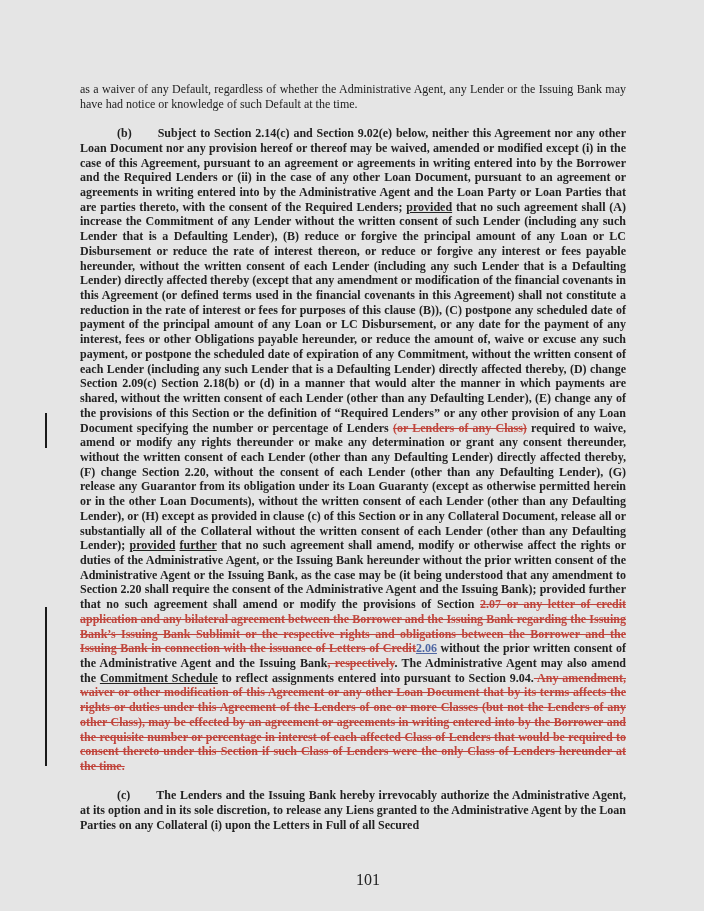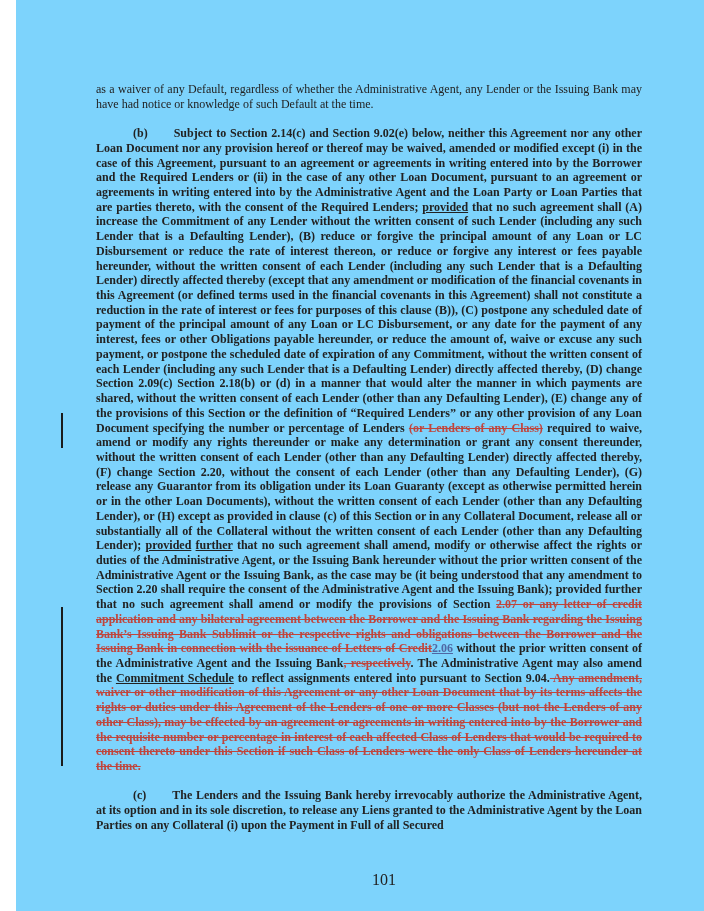--- a/index.html
+++ b/index.html
@@ -4,23 +4,22 @@
 <style>
   html,body{margin:0;padding:0;}
   body{
     width:704px;height:911px;
     background:#ffffff;
     font-family:"Liberation Serif", serif;
     position:relative;
   }
   .page{
     position:absolute;inset:0;
-    background:#7dd3fc;
+    background:#e5e5e5;
     overflow:hidden;
-    margin-left:16px;
   }
   .content{
     position:absolute;
     left:80px;top:82px;width:546px;
     color:var(--text-color,#222222);
     font-size:12px;
     line-height:14.72px;
     text-align:justify;
   }
   p.para{margin:0 0 14.7px 0;}
@@ -56,18 +55,18 @@
 <body>
 
 <div class="page">
 
   <div class="change-bar bar-1"></div>
   <div class="change-bar bar-2"></div>
 
   <div class="content">
     <p class="para"><span class="run-n">as a waiver of any Default, regardless of whether the Administrative Agent, any Lender or the Issuing Bank may have had notice or knowledge of such Default at the time.</span></p>
     <p class="para indent"><span class="run-n">(b)</span><span class="run-tab"></span><span class="run-n">Subject to Section 2.14(c) and Section 9.02(e) below, neither this Agreement nor any other Loan Document nor any provision hereof or thereof may be waived, amended or modified except (i) in the case of this Agreement, pursuant to an agreement or agreements in writing entered into by the Borrower and the Required Lenders or (ii) in the case of any other Loan Document, pursuant to an agreement or agreements in writing entered into by the Administrative Agent and the Loan Party or Loan Parties that are parties thereto, with the consent of the Required Lenders; </span><span class="run-u">provided</span><span class="run-n"> that no such agreement shall (A) increase the Commitment of any Lender without the written consent of such Lender (including any such Lender that is a Defaulting Lender), (B) reduce or forgive the principal amount of any Loan or LC Disbursement or reduce the rate of interest thereon, or reduce or forgive any interest or fees payable hereunder, without the written consent of each Lender (including any such Lender that is a Defaulting Lender) directly affected thereby (except that any amendment or modification of the financial covenants in this Agreement (or defined terms used in the financial covenants in this Agreement) shall not constitute a reduction in the rate of interest or fees for purposes of this clause (B)), (C) postpone any scheduled date of payment of the principal amount of any Loan or LC Disbursement, or any date for the payment of any interest, fees or other Obligations payable hereunder, or reduce the amount of, waive or excuse any such payment, or postpone the scheduled date of expiration of any Commitment, without the written consent of each Lender (including any such Lender that is a Defaulting Lender) directly affected thereby, (D) change Section 2.09(c) Section 2.18(b) or (d) in a manner that would alter the manner in which payments are shared, without the written consent of each Lender (other than any Defaulting Lender), (E) change any of the provisions of this Section or the definition of “Required Lenders” or any other provision of any Loan Document specifying the number or percentage of Lenders </span><span class="run-del">(or Lenders of any Class)</span><span class="run-n"> required to waive, amend or modify any rights thereunder or make any determination or grant any consent thereunder, without the written consent of each Lender (other than any Defaulting Lender) directly affected thereby, (F) change Section 2.20, without the consent of each Lender (other than any Defaulting Lender), (G) release any Guarantor from its obligation under its Loan Guaranty (except as otherwise permitted herein or in the other Loan Documents), without the written consent of each Lender (other than any Defaulting Lender), or (H) except as provided in clause (c) of this Section or in any Collateral Document, release all or substantially all of the Collateral without the written consent of each Lender (other than any Defaulting Lender); </span><span class="run-u">provided</span><span class="run-n"> </span><span class="run-u">further</span><span class="run-n"> that no such agreement shall amend, modify or otherwise affect the rights or duties of the Administrative Agent, or the Issuing Bank hereunder without the prior written consent of the Administrative Agent or the Issuing Bank, as the case may be (it being understood that any amendment to Section 2.20 shall require the consent of the Administrative Agent and the Issuing Bank); provided further that no such agreement shall amend or modify the provisions of Section </span><span class="run-del">2.07 or any letter of credit application and any bilateral agreement between the Borrower and the Issuing Bank regarding the Issuing Bank’s Issuing Bank Sublimit or the respective rights and obligations between the Borrower and the Issuing Bank in connection with the issuance of Letters of Credit</span><span class="run-ins">2.06</span><span class="run-n"> without the prior written consent of the Administrative Agent and the Issuing Bank</span><span class="run-del">, respectively</span><span class="run-n">. The Administrative Agent may also amend the </span><span class="run-u">Commitment Schedule</span><span class="run-n"> to reflect assignments entered into pursuant to Section 9.04.</span><span class="run-del"> Any amendment, waiver or other modification of this Agreement or any other Loan Document that by its terms affects the rights or duties under this Agreement of the Lenders of one or more Classes (but not the Lenders of any other Class), may be effected by an agreement or agreements in writing entered into by the Borrower and the requisite number or percentage in interest of each affected Class of Lenders that would be required to consent thereto under this Section if such Class of Lenders were the only Class of Lenders hereunder at the time.</span></p>
-    <p class="para indent"><span class="run-n">(c)</span><span class="run-tab"></span><span class="run-n">The Lenders and the Issuing Bank hereby irrevocably authorize the Administrative Agent, at its option and in its sole discretion, to release any Liens granted to the Administrative Agent by the Loan Parties on any Collateral (i) upon the Payment in Full of all Secured</span></p>
+    <p class="para indent"><span class="run-n">(c)</span><span class="run-tab"></span><span class="run-n">The Lenders and the Issuing Bank hereby irrevocably authorize the Administrative Agent, at its option and in its sole discretion, to release any Liens granted to the Administrative Agent by the Loan Parties on any Collateral (i) upon the Letters in Full of all Secured</span></p>
   </div>
 
   <div class="page-number">101</div>
 
 </div>
 
 </body></html>

